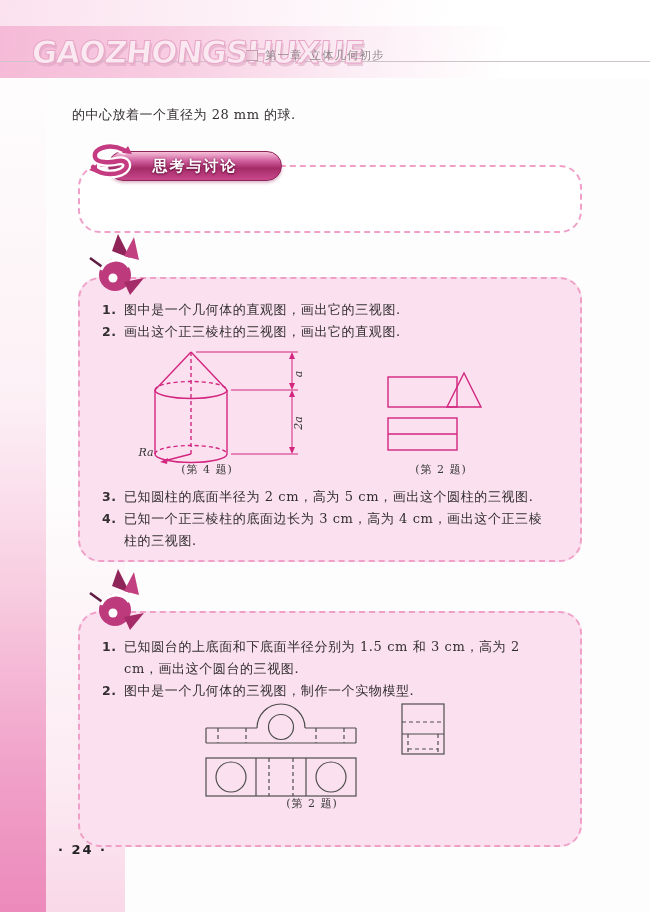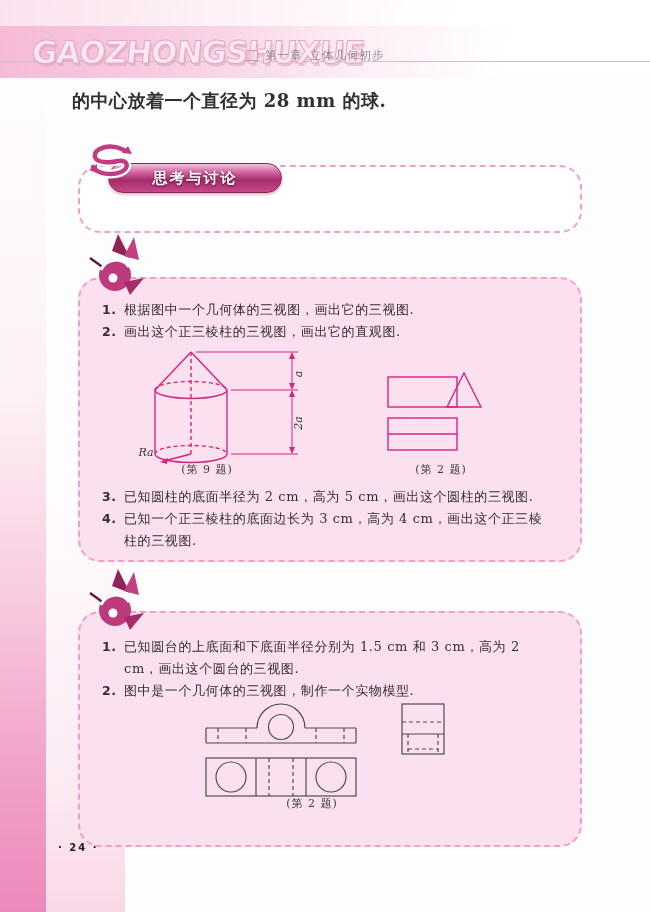--- a/index.html
+++ b/index.html
@@ -43,32 +43,32 @@
   .chapter-wrap{
     position:absolute;left:246px;top:48px;display:flex;align-items:center;gap:7px;
     font-family:Liberation Sans, sans-serif;
     font-size:11.5px;color:#8f888c;letter-spacing:1px;white-space:nowrap;
   }
   .chapter-glyph{
     width:11px;height:9px;border:1.5px solid #c79aae;border-left:none;
     background:linear-gradient(to right,#e8b9d0,#f7e3ec);display:inline-block;
   }
   
-  .intro{position:absolute;left:72px;top:89px;width:500px;font-size:18px;line-height:23px;letter-spacing:.5px;font-weight:bold;}
+  .intro{position:absolute;left:72px;top:103px;width:500px;font-size:13px;line-height:23px;letter-spacing:.5px;}
   .intro .indent{text-indent:26px;}
   
   .pill{
     position:absolute;display:flex;align-items:center;justify-content:center;
     background:linear-gradient(180deg,#f6c0da 0%,#d05f9e 32%,#a52c68 58%,#c8488c 100%);
     border:1px solid #8e2457;border-radius:999px;
     color:#ffffff;font-weight:bold;
     font-family:Liberation Serif, serif;
     text-shadow:0 1px 2px rgba(90,5,50,.85), 0 0 2px rgba(90,5,50,.5);
     box-shadow:0 2px 3px rgba(160,60,110,.35);
-    z-index:5;white-space:nowrap;margin-top:12px;
+    z-index:5;white-space:nowrap;
   }
   .pill-think{left:108px;top:151px;width:172px;height:28px;font-size:15px;letter-spacing:2px;}
   .pill-ex{width:112px;height:25px;font-size:14px;letter-spacing:5px;}
   .pill-exa{left:130px;top:261px;}
   .pill-exb{left:130px;top:596px;}
   .banner-icon{position:absolute;z-index:6;}
   .icon-swirl{left:84px;top:142px;}
   .icon-darta{left:84px;top:234px;}
   .icon-dartb{left:84px;top:569px;}
   
@@ -93,21 +93,21 @@
   
   .fig{position:absolute;z-index:2;}
   .fig-caption{
     position:absolute;z-index:2;font-size:11px;letter-spacing:1px;color:#3a3a3a;
     transform:translateX(-50%);white-space:nowrap;
   }
   svg text{font-family:"DejaVu Serif","Liberation Serif",serif;}
   .page-num{
     position:absolute;left:58px;top:842px;
     font-family:"DejaVu Sans","Liberation Sans",sans-serif;
-    font-size:10px;font-weight:bold;color:#222;letter-spacing:2px;z-index:3;
+    font-size:13px;font-weight:bold;color:#222;letter-spacing:2px;z-index:3;
   }
 </style>
 </head>
 <body>
 
 <div id="page">
 
   <div class="top-band"></div>
   <div class="top-band-hi"></div>
   <div class="left-glow"></div>
@@ -141,21 +141,21 @@
     <circle cx="31" cy="41" r="16" fill="#bd3a7d"></circle>
     <path d="M17 36 A 16 16 0 0 1 45 33" fill="none" stroke="#ffffff" stroke-width="3"></path>
     <circle cx="29" cy="44" r="4.5" fill="#ffffff"></circle>
     <polygon points="40,48 60,44 46,61" fill="#a52c68"></polygon>
   </svg>
   <div class="dash-box box-exa"></div>
 
   <div class="problems probs-a12">
     <div class="prob">
       <span class="num">1.</span>
-      <span class="txt">根据图中一个几何体的三视图，画出它的三视图.</span>
+      <span class="txt">图中是一个几何体的直观图，画出它的三视图.</span>
     </div>
     <div class="prob">
       <span class="num">2.</span>
       <span class="txt">画出这个正三棱柱的三视图，画出它的直观图.</span>
     </div>
   </div>
 
   <svg class="fig" style="left:136px;top:344px;" width="176" height="128" viewBox="0 0 176 128" fill="none" stroke="#d2267f" stroke-width="1.4">
 
     <line x1="55" y1="8" x2="19" y2="46"></line>
@@ -183,21 +183,21 @@
     <line x1="156" y1="48" x2="156" y2="108" stroke-width="1"></line>
     <polygon points="156,8 153,15 159,15" fill="#d2267f" stroke="none"></polygon>
     <polygon points="156,46 153,39 159,39" fill="#d2267f" stroke="none"></polygon>
     <polygon points="156,46 153,53 159,53" fill="#d2267f" stroke="none"></polygon>
     <polygon points="156,110 153,103 159,103" fill="#d2267f" stroke="none"></polygon>
 
     <text x="166" y="30" font-size="11" font-style="italic" fill="#333" stroke="none" transform="rotate(-90 166 30)" text-anchor="middle">a</text>
     <text x="166" y="79" font-size="11" font-style="italic" fill="#333" stroke="none" transform="rotate(-90 166 79)" text-anchor="middle">2a</text>
     <text x="10" y="112" font-size="11" font-style="italic" fill="#333" stroke="none" text-anchor="middle">Ra</text>
   </svg>
-  <div class="fig-caption" style="left:207px;top:462px;">(第 9 题)</div>
+  <div class="fig-caption" style="left:207px;top:462px;">(第 4 题)</div>
 
   <svg class="fig" style="left:383px;top:362px;" width="125" height="96" viewBox="0 0 125 96" fill="none" stroke="#d2267f" stroke-width="1.4">
     <rect x="5" y="15" width="69" height="30"></rect>
     <polygon points="81,11 64,45 98,45"></polygon>
     <rect x="5" y="56" width="69" height="32"></rect>
     <line x1="5" y1="72" x2="74" y2="72"></line>
   </svg>
   <div class="fig-caption" style="left:441px;top:462px;">(第 2 题)</div>
 
   <div class="problems probs-a34">

